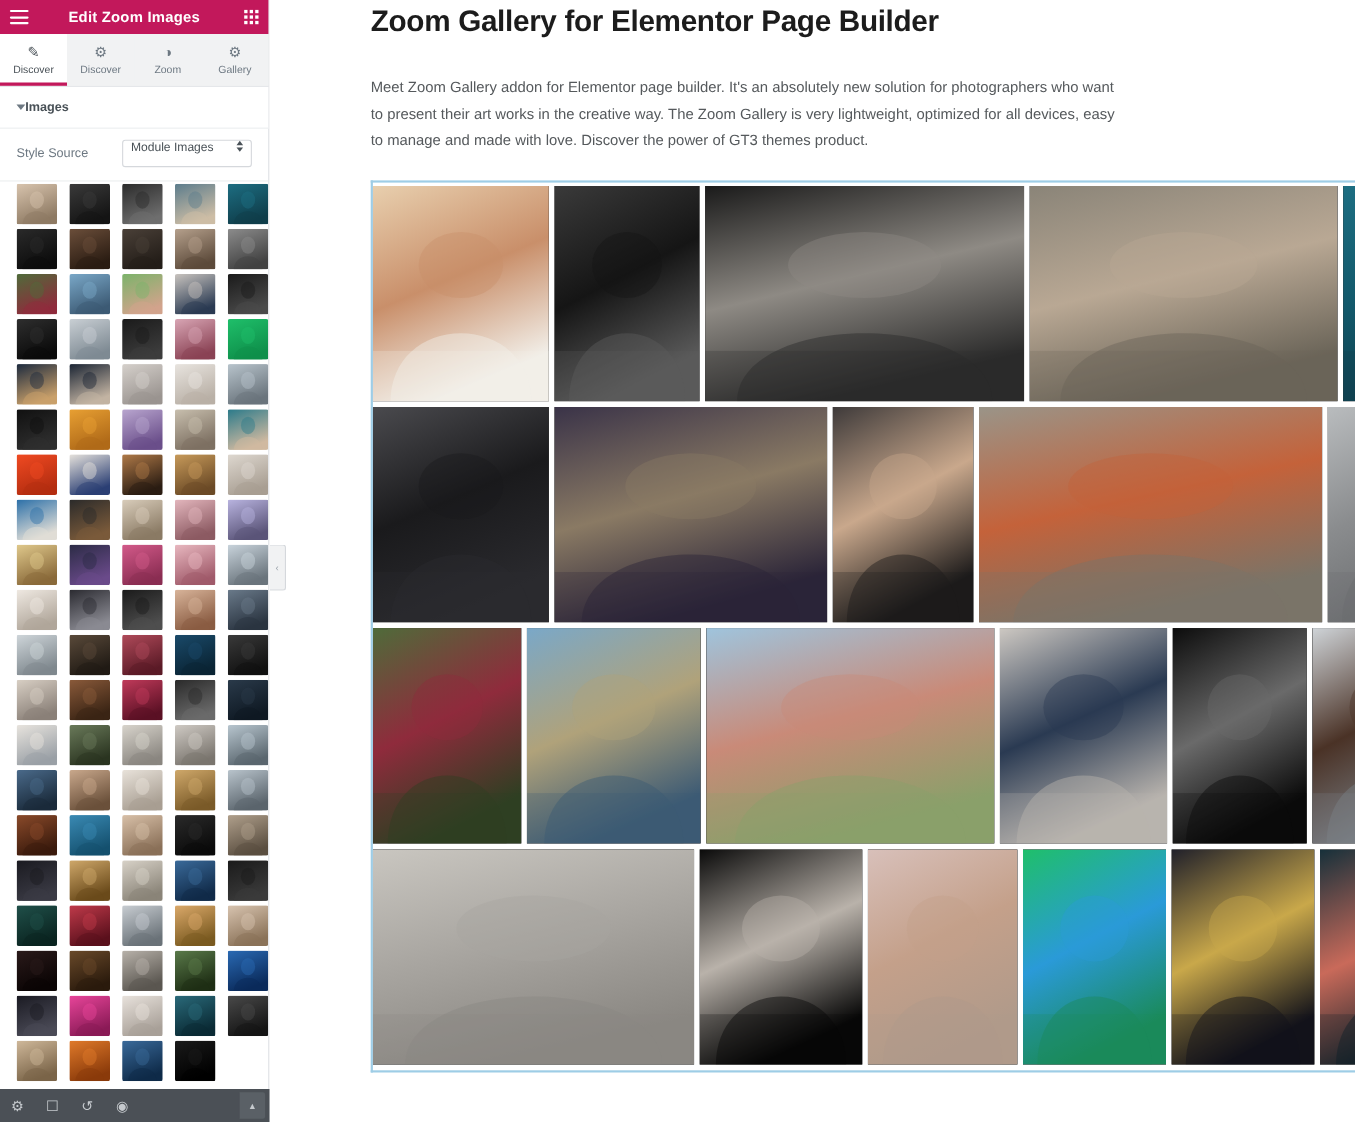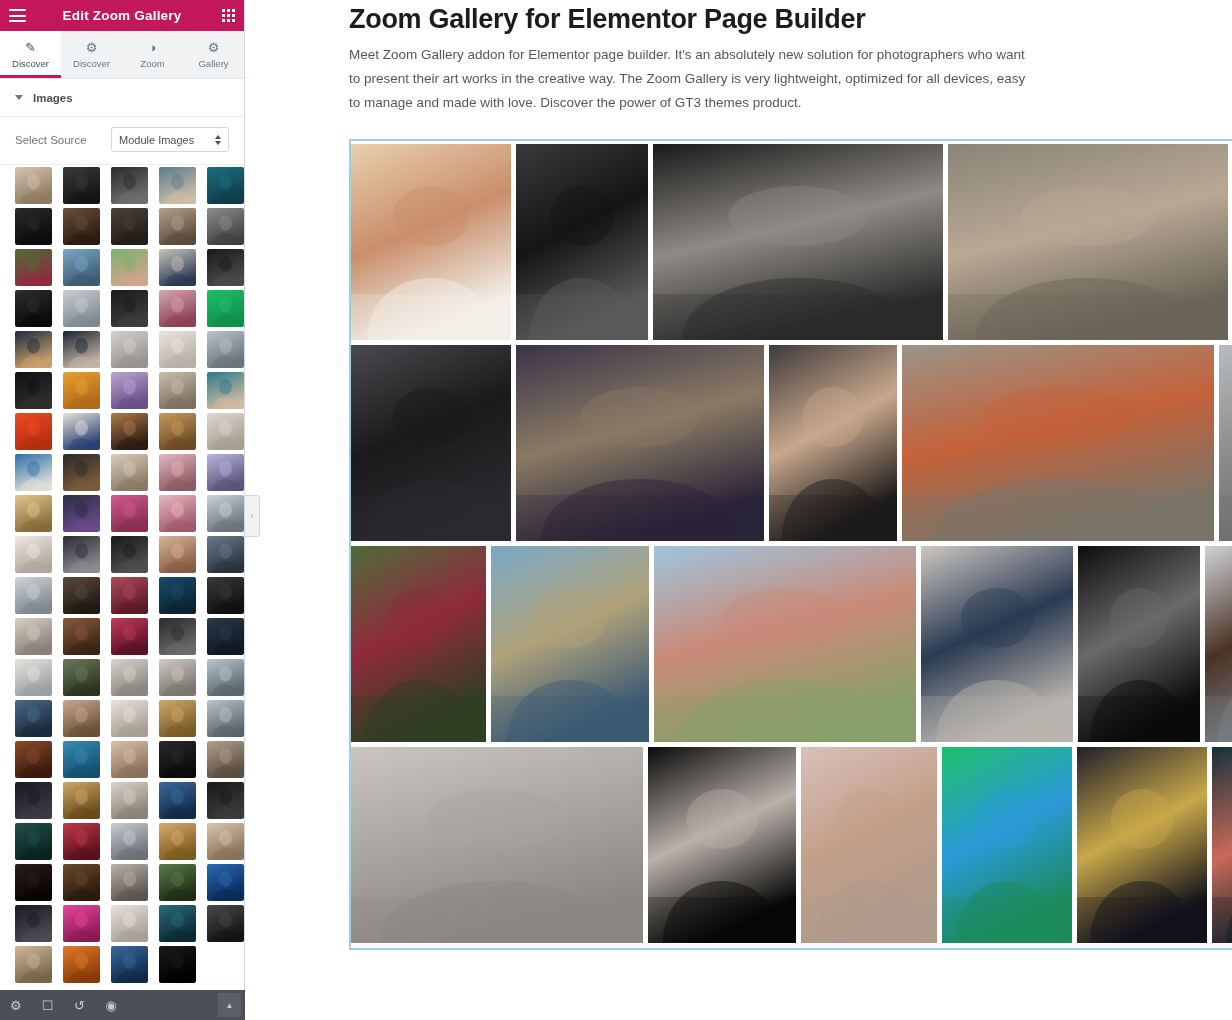--- a/index.html
+++ b/index.html
@@ -48,34 +48,34 @@
   }
   .tab .tab-ico { font-size: 13px; line-height: 13px; color: #6d7882; }
   .tab.active { background: #ffffff; color: #495157; }
   .tab.active .tab-ico { color: #495157; }
   .tab.active::after {
     content: ""; position: absolute; left: 0; right: 0; bottom: 0; height: 3px; background: #c2185b;
   }
 
   
   .section-head {
-    height: 38px; display: flex; align-items: center; gap: 10px;
+    height: 38px; display: flex; align-items: center; gap: 0;
     padding: 0 15px; font-size: 11.5px; font-weight: bold; color: #495157;
     border-bottom: 1px solid #eceeef; background: #fff; flex: 0 0 38px;
   }
   .caret-down { width: 0; height: 0; border-left: 4px solid transparent; border-right: 4px solid transparent; border-top: 5px solid #6d7882; }
 
   .ctrl-row {
     display: flex; align-items: center; justify-content: space-between;
     padding: 10px 15px 12px 15px; border-bottom: 1px solid #eceeef;
   }
   .ctrl-label { font-size: 11.5px; color: #6d7882; }
   .fake-select {
     width: 118px; height: 25px; border: 1px solid #d5d8dc; border-radius: 3px;
-    background: #fff; display: flex; align-items: center; justify-content: space-between;
+    background: #fff; display: flex; align-items: flex-start; justify-content: space-between;
     padding: 0 7px; font-size: 11px; color: #495157; cursor: pointer;
   }
   .spin { display: flex; flex-direction: column; gap: 2px; line-height: 0; }
   .spin i { width: 0; height: 0; border-left: 3.5px solid transparent; border-right: 3.5px solid transparent; display: block; }
   .spin i.up { border-bottom: 4px solid #495157; }
   .spin i.dn { border-top: 4px solid #495157; }
 
   .selected-line { padding: 12px 15px 9px 15px; font-size: 11.5px; color: #495157; }
   .selected-line .clear { color: #c2185b; cursor: pointer; }
 
@@ -113,29 +113,29 @@
   
   .collapse-handle {
     position: absolute; left: 245px; top: 495px; width: 15px; height: 42px;
     background: #f1f2f3; border: 1px solid #d5d8dc; border-left: none;
     border-radius: 0 3px 3px 0; display: flex; align-items: center; justify-content: center;
     color: #9aa2aa; font-size: 9px; cursor: pointer; z-index: 7;
   }
 
   
   #preview {
-    flex: 1 1 auto; height: 1020px; background: #fff; position: relative; overflow: hidden; padding-left: 12px;
+    flex: 1 1 auto; height: 1020px; background: #fff; position: relative; overflow: hidden;
   }
   .pv-inner { padding: 0 0 0 92px; }
   .pv-title {
     font-size: 27px; font-weight: bold; color: #1c1c1c; letter-spacing: -.3px;
     padding-top: 2px; line-height: 34px;
   }
   .pv-para {
-    margin-top: 7px; font-size: 13.5px; line-height: 24px; color: #55595c;
+    margin-top: 32px; font-size: 13.5px; line-height: 24px; color: #55595c;
     max-width: 690px;
   }
   .pv-subhead {
     margin-top: 42px; text-align: center; font-size: 19px; font-weight: bold;
     color: #d08b96; letter-spacing: .1px; padding-right: 105px;
   }
 
   .gallery-wrap {
     margin-top: 24px; border: 2px solid #9ecde6; border-right: none;
     padding: 0; width: 989px; position: relative;
@@ -151,21 +151,21 @@
 <div id="app">
 
   <div id="panel">
 
     <div class="panel-header">
       <div class="hamburger">
           <i></i>
           <i></i>
           <i></i>
         </div>
-      <div class="panel-title">Edit Zoom Gallery</div>
+      <div class="panel-title">Edit Zoom Images</div>
       <div class="apps-icon">
         <i></i>
           <i></i>
           <i></i>
           <i></i>
           <i></i>
           <i></i>
           <i></i>
           <i></i>
           <i></i>
@@ -190,21 +190,21 @@
         <span>Gallery</span>
       </div>
     </div>
 
     <div class="section-head">
       <span class="caret-down"></span>
       <span>Images</span>
     </div>
 
     <div class="ctrl-row">
-      <span class="ctrl-label">Select Source</span>
+      <span class="ctrl-label">Style Source</span>
       <div class="fake-select">
         <span>Module Images</span>
         <span class="spin">
             <i class="up"></i>
             <i class="dn"></i>
           </span>
       </div>
     </div>
 
 

